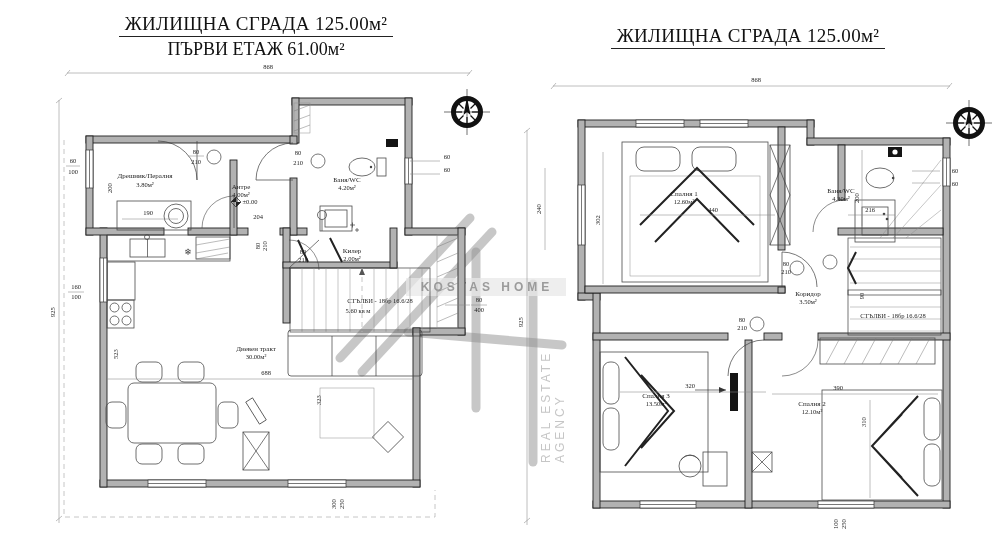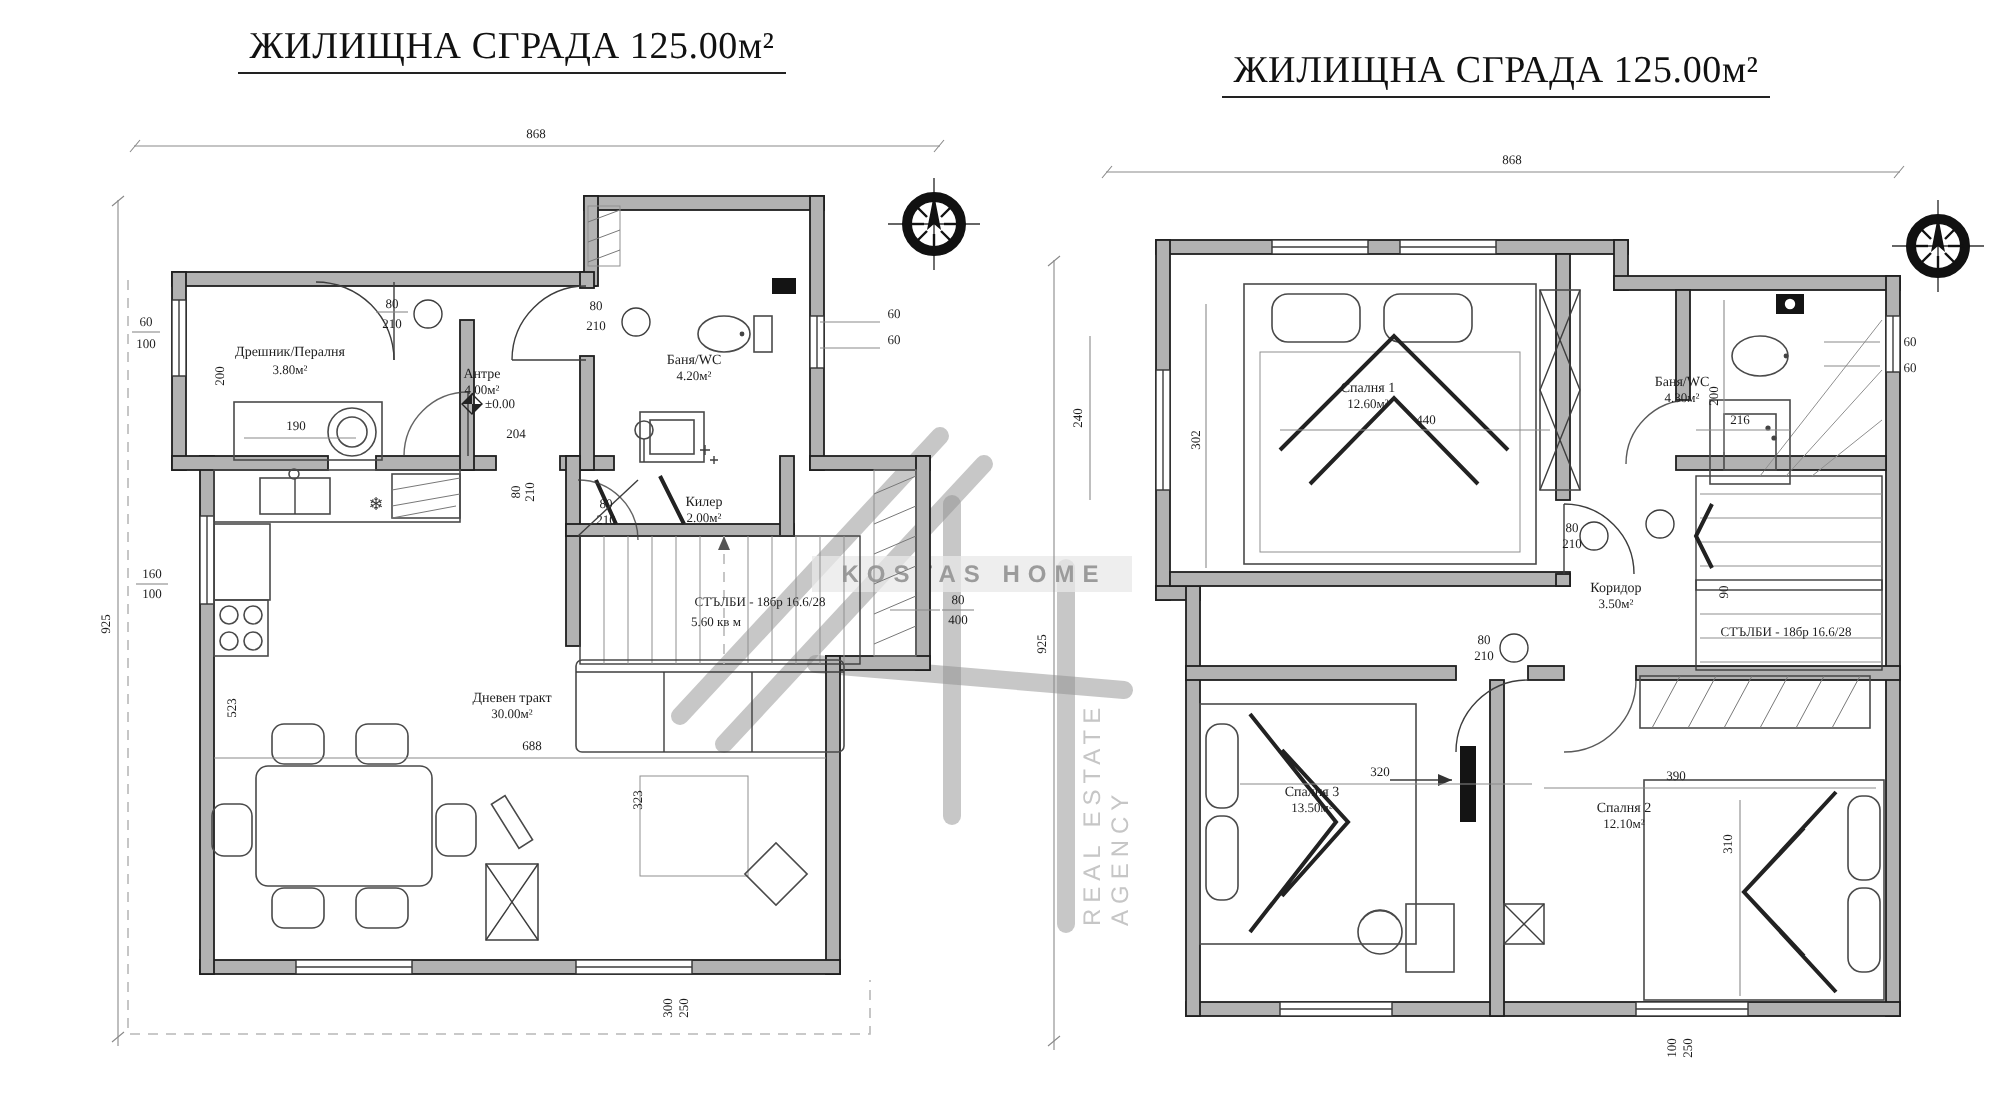--- a/index.html
+++ b/index.html
@@ -26,20 +26,21 @@
   text.wmband{font:bold 12px "Liberation Sans",sans-serif;fill:#9b9b9b;letter-spacing:4px;text-anchor:middle;}
   text.wmvert{font:12px "Liberation Sans",sans-serif;fill:#c6c6c6;letter-spacing:3px;}
 </style>
 </head>
 <body>
 
 <div id="canvas">
 
   <div class="title-block" style="left:100px;top:13px;width:312px;">
     <div><span class="title-line1">ЖИЛИЩНА СГРАДА  125.00м²</span></div>
+    <div class="title-line2">ПЪРВИ ЕТАЖ  61.00м²</div>
   </div>
   <div class="title-block" style="left:608px;top:25px;width:280px;">
     <div><span class="title-line1">ЖИЛИЩНА СГРАДА  125.00м²</span></div>
   </div>
 
   <svg width="1000" height="551" viewBox="0 0 1000 551">
     <defs>
       <g id="compass">
         <line x1="0" y1="-23" x2="0" y2="23" stroke="#333" stroke-width=".7"></line>
         <line x1="-23" y1="0" x2="23" y2="0" stroke="#333" stroke-width=".7"></line>

